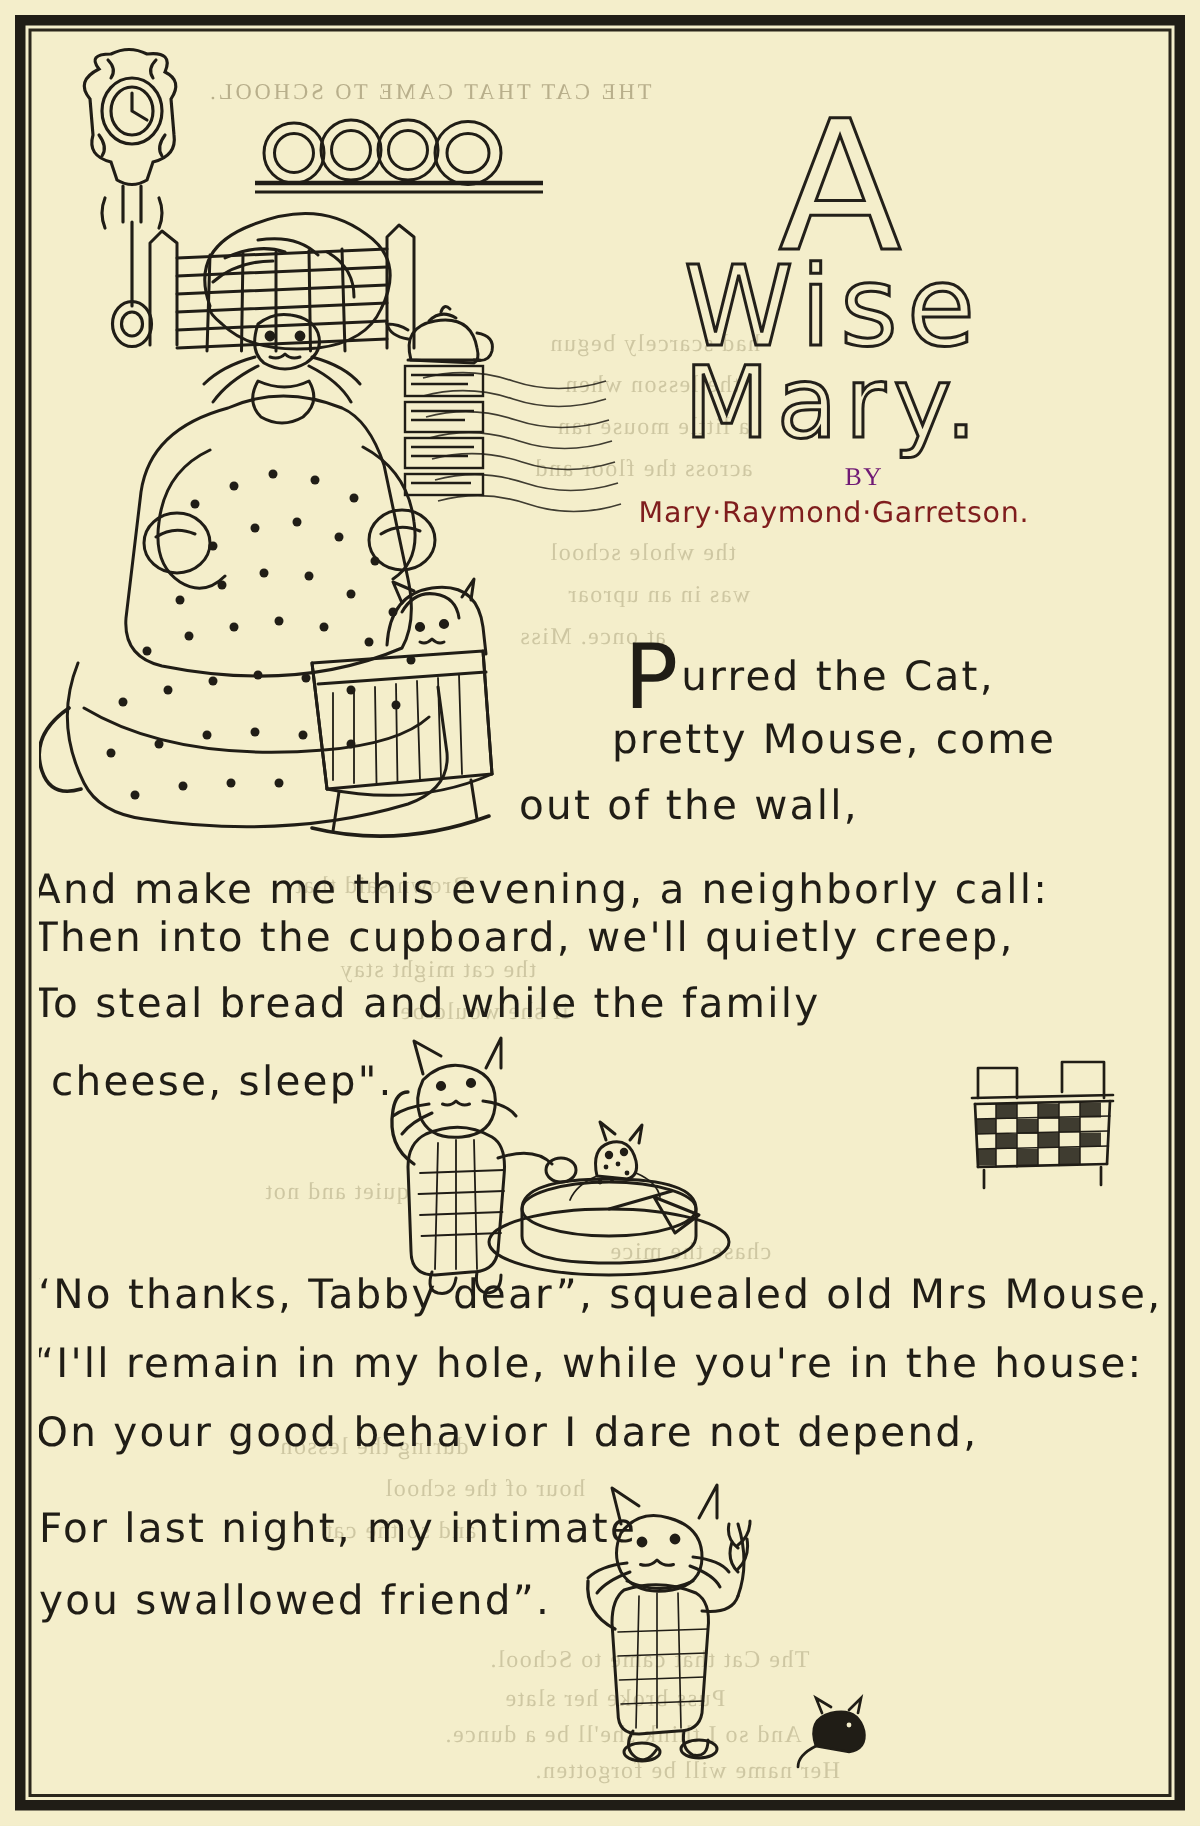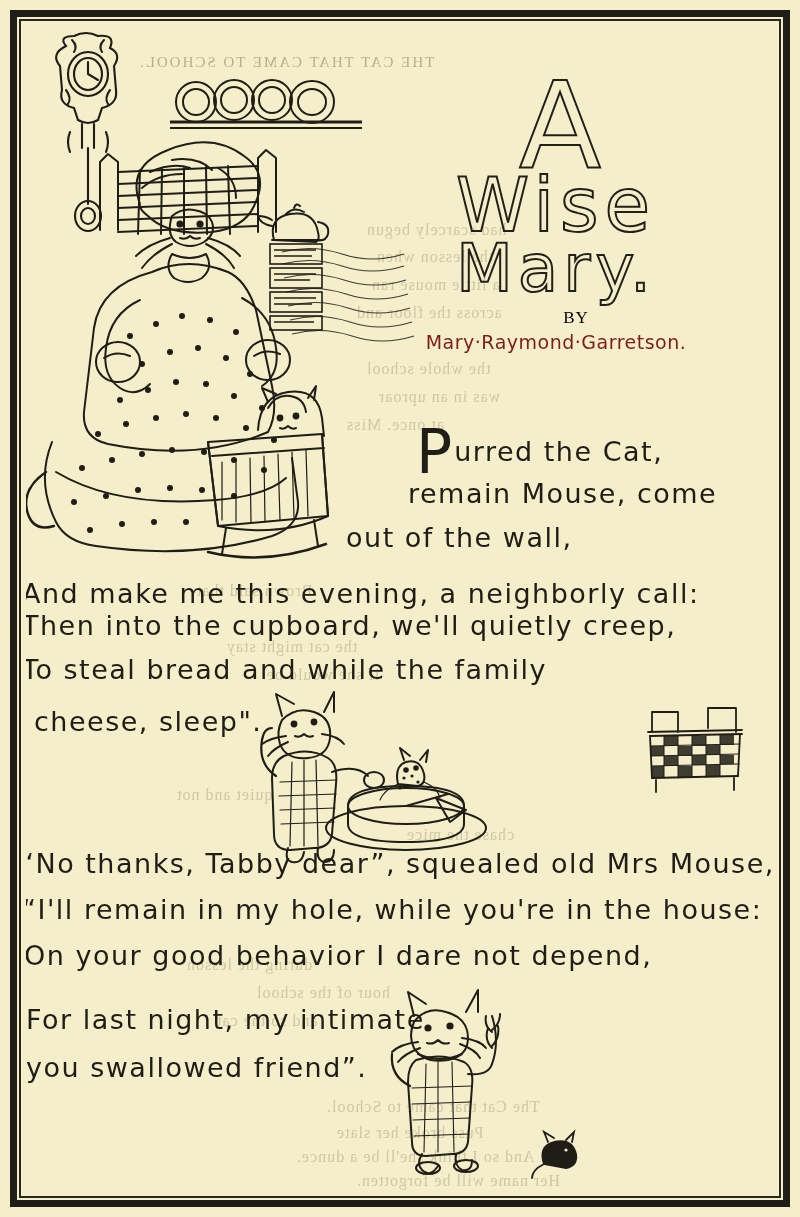--- a/index.html
+++ b/index.html
@@ -89,21 +89,21 @@
   }
   .t-mouse {
     font-size: 66px;
     margin-top: -6px;
     letter-spacing: 5px;
   }
   .byline-by {
     font-family: "Liberation Serif", serif;
     font-size: 17px;
     letter-spacing: 1px;
-    color: #000000;
+    color: #701a75;
     margin-top: 6px;
     text-align: center;
     margin-left: 40px;
   }
   .byline-author {
     font-family: "DejaVu Sans", sans-serif;
     font-size: 19px;
     letter-spacing: 0.5px;
     color: #7f1d1d;
     margin-top: 3px;
@@ -340,21 +340,21 @@
       <div class="title-line t-a">A</div>
       <div class="title-line t-wise">Wise</div>
       <div class="title-line t-mouse">Mary.</div>
       <div class="byline-by">BY</div>
       <div class="byline-author">Mary·Raymond·Garretson.</div>
     </div>
 
     <div class="poem" style="top:405px; left:390px;">
       <span class="dropcap">P</span><span>urred  the   Cat,</span>
     </div>
-    <div class="poem" style="top:452px; left:382px;">remain  Mouse, come</div>
+    <div class="poem" style="top:452px; left:382px;">pretty  Mouse, come</div>
     <div class="poem" style="top:496px; left:320px;">out  of  the  wall,</div>
     <div class="poem" style="top:552px; left:-4px;">And  make  me  this  evening,  a  neighborly call:</div>
     <div class="poem" style="top:584px; left:-4px;">Then into the  cupboard,  we'll  quietly  creep,</div>
     <div class="poem" style="top:628px; left:-4px;">To steal bread and        while the family</div>
     <div class="poem" style="top:680px; left:8px;">cheese,                              sleep".</div>
 
     <div class="ill" style="left:210px; top:660px;">
       <svg width="260" height="180" viewBox="0 0 260 180">
         <g fill="none" stroke="#201d16" stroke-width="2" stroke-linecap="round" stroke-linejoin="round">
 

